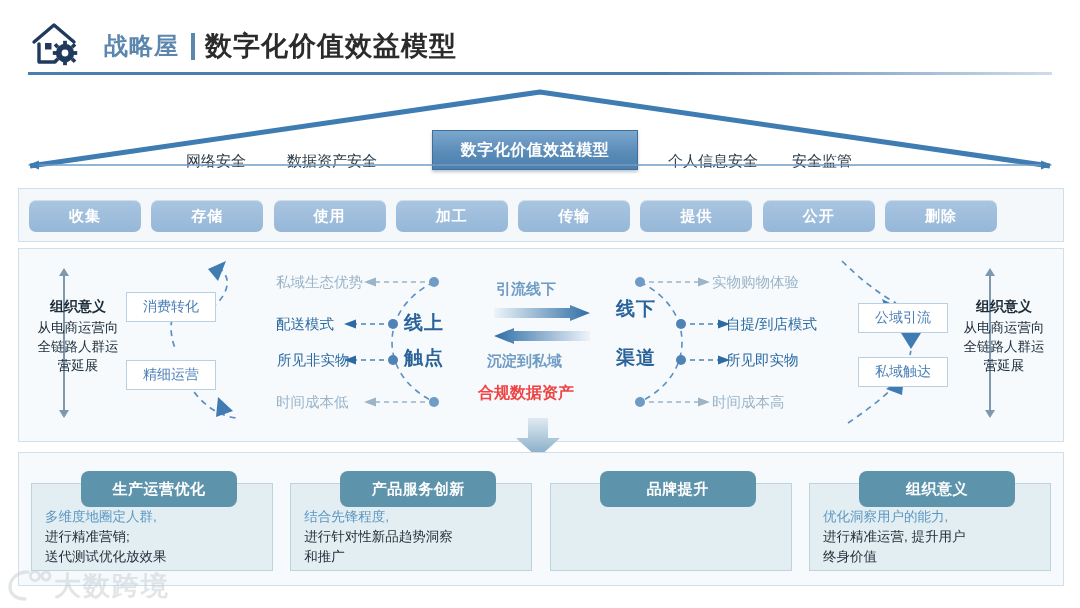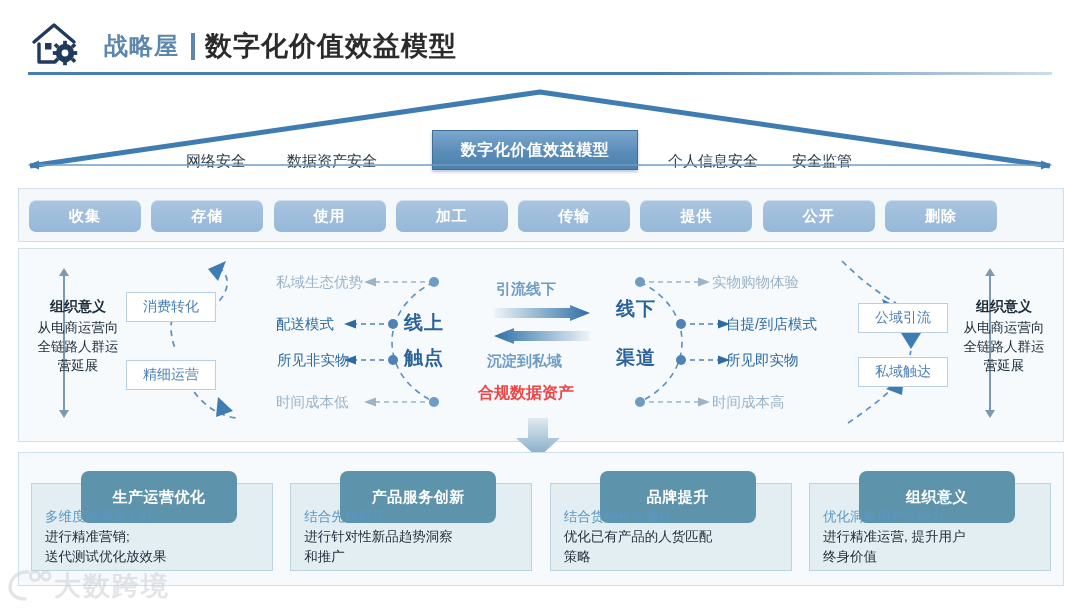--- a/index.html
+++ b/index.html
@@ -71,21 +71,21 @@
   .midword.dark{color:#ef4444;font-size:16px;}
 
   
   #bottompanel{left:18px;top:452px;width:1044px;height:132px;
     background:#f6fafc;border:1px solid #cfe0ea;}
   #cardrow{position:absolute;left:12px;top:18px;width:1020px;height:100px;
     display:flex;justify-content:space-between;}
   .card{width:242px;position:relative;}
   .card-box{position:absolute;left:0;top:12px;width:240px;height:86px;
     background:#e3eef2;border:1px solid #bdd3dd;}
-  .card-tab{position:absolute;left:50px;top:0;height:28px;min-width:128px;padding:12px 14px;
+  .card-tab{position:absolute;left:50px;top:0;height:28px;min-width:128px;padding:4px 14px;
     border-radius:8px;background:#5d94ac;
     display:flex;align-items:center;justify-content:center;
     color:#ffffff;font-size:15px;font-weight:bold;letter-spacing:.5px;white-space:nowrap;}
   .card-body{position:absolute;left:14px;top:36px;width:214px;line-height:20px;font-size:13.5px;}
   .card-body .l0{color:#5b97c4;display:block;}
   .card-body .l1,.card-body .l2{color:#23303c;display:block;}
 
   
   #watermark{left:6px;top:566px;width:200px;height:40px;opacity:.5;}
   #wm-text{position:absolute;left:48px;top:2px;font-size:27px;font-weight:bold;
@@ -298,25 +298,20 @@
       <div class="card-body">
         <span class="l0">结合先锋程度,</span>
         <span class="l1">进行针对性新品趋势洞察</span>
         <span class="l2">和推广</span>
       </div>
     </div>
 
     <div class="card">
       <div class="card-box"></div>
       <div class="card-tab">品牌提升</div>
-      <div class="card-body">
-        <span class="l0">结合货物价值偏好,</span>
-        <span class="l1">优化已有产品的人货匹配</span>
-        <span class="l2">策略</span>
-      </div>
     </div>
 
     <div class="card">
       <div class="card-box"></div>
       <div class="card-tab">组织意义</div>
       <div class="card-body">
         <span class="l0">优化洞察用户的能力,</span>
         <span class="l1">进行精准运营, 提升用户</span>
         <span class="l2">终身价值</span>
       </div>

